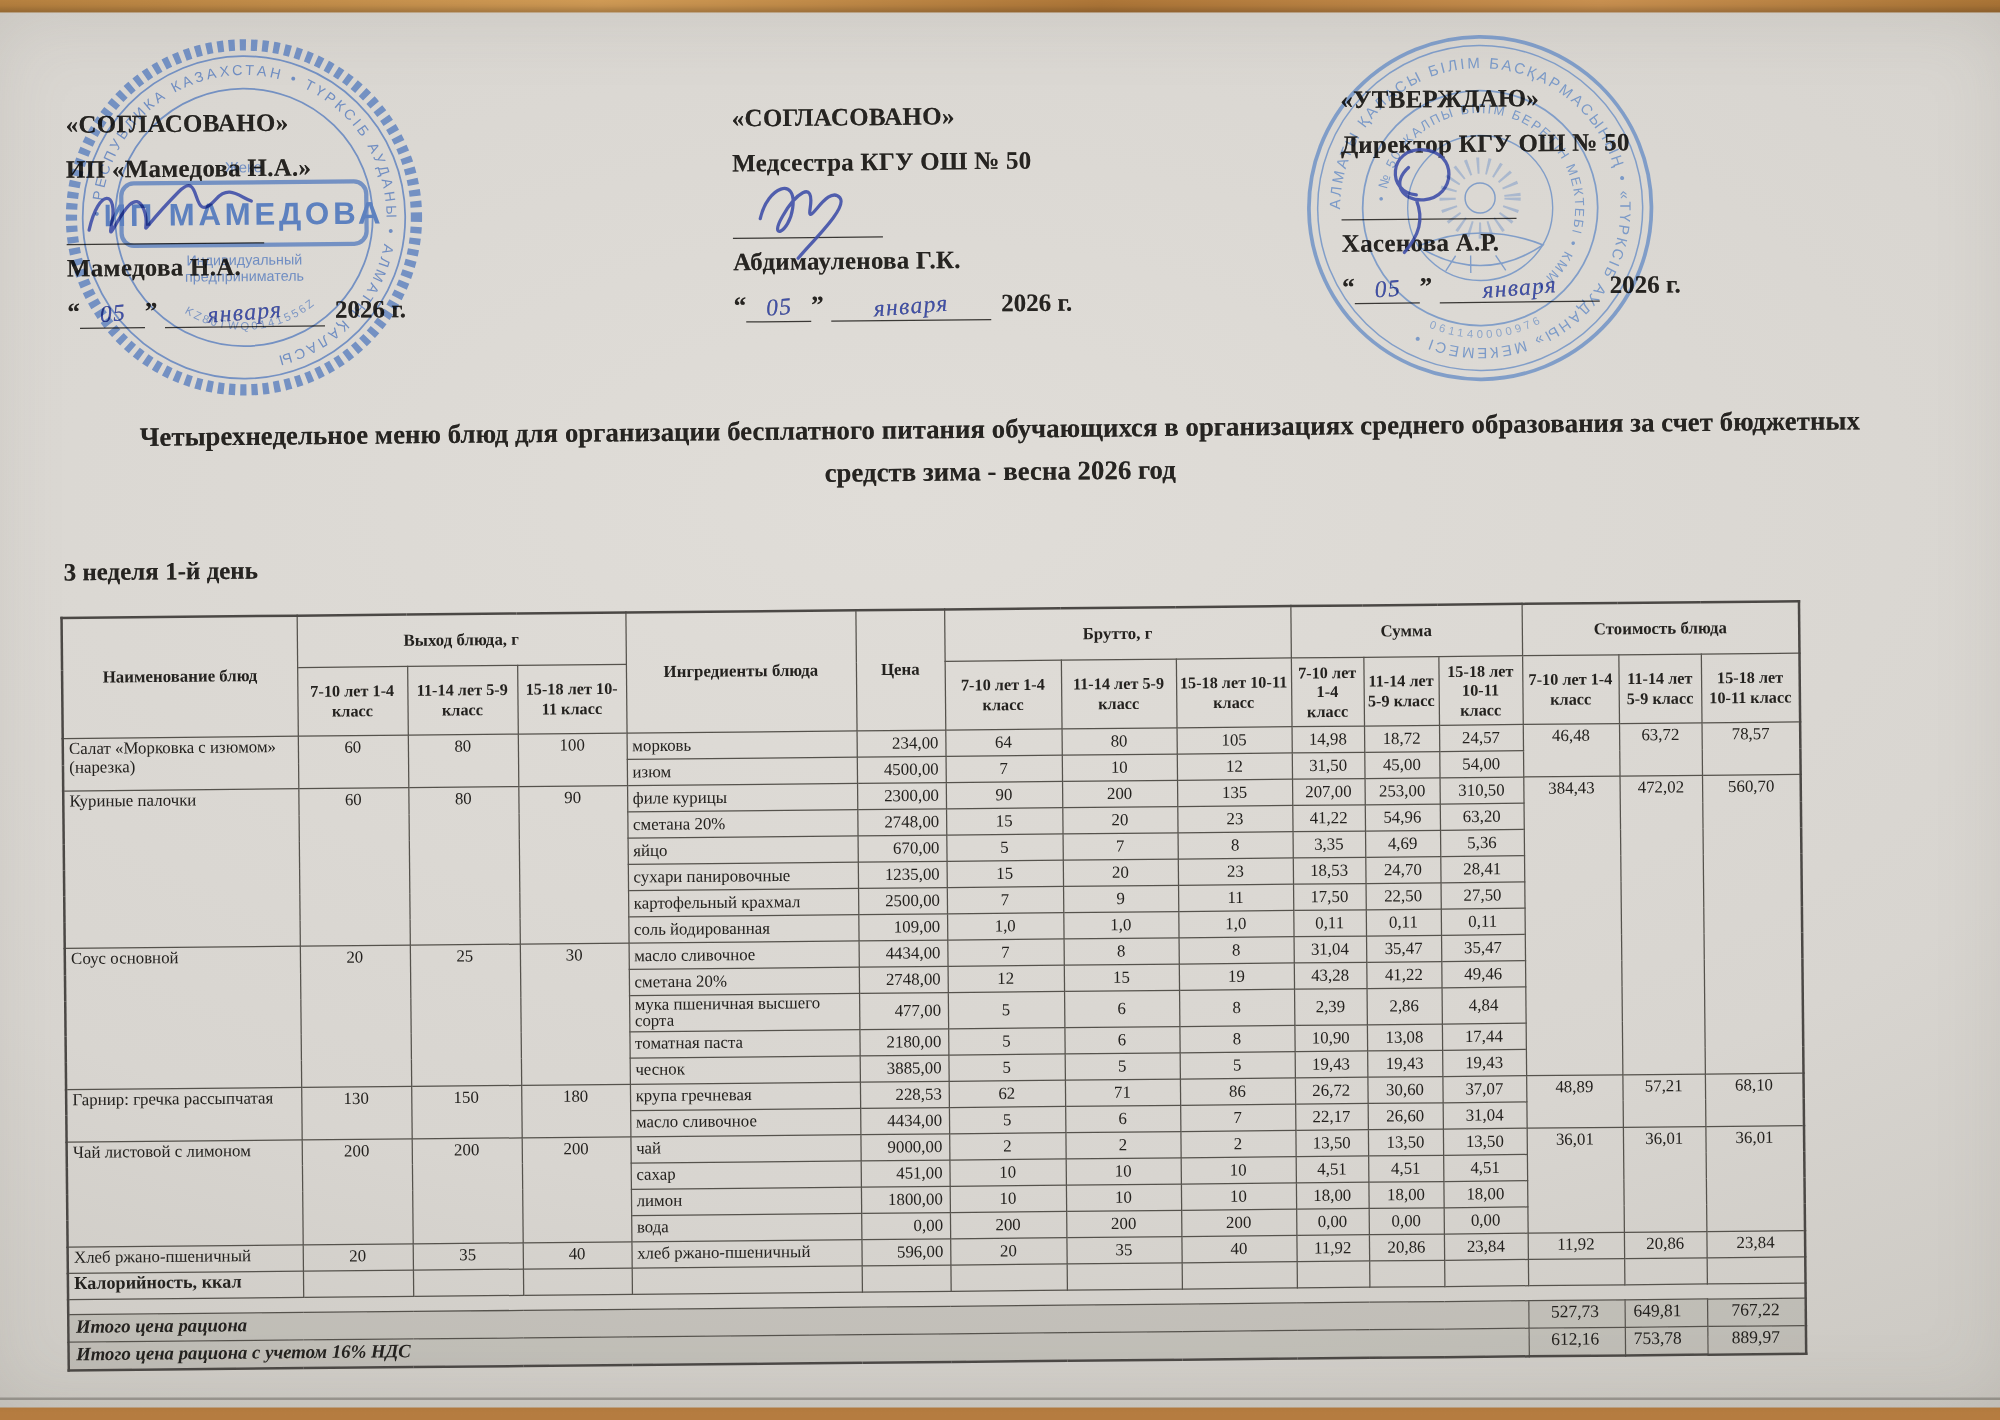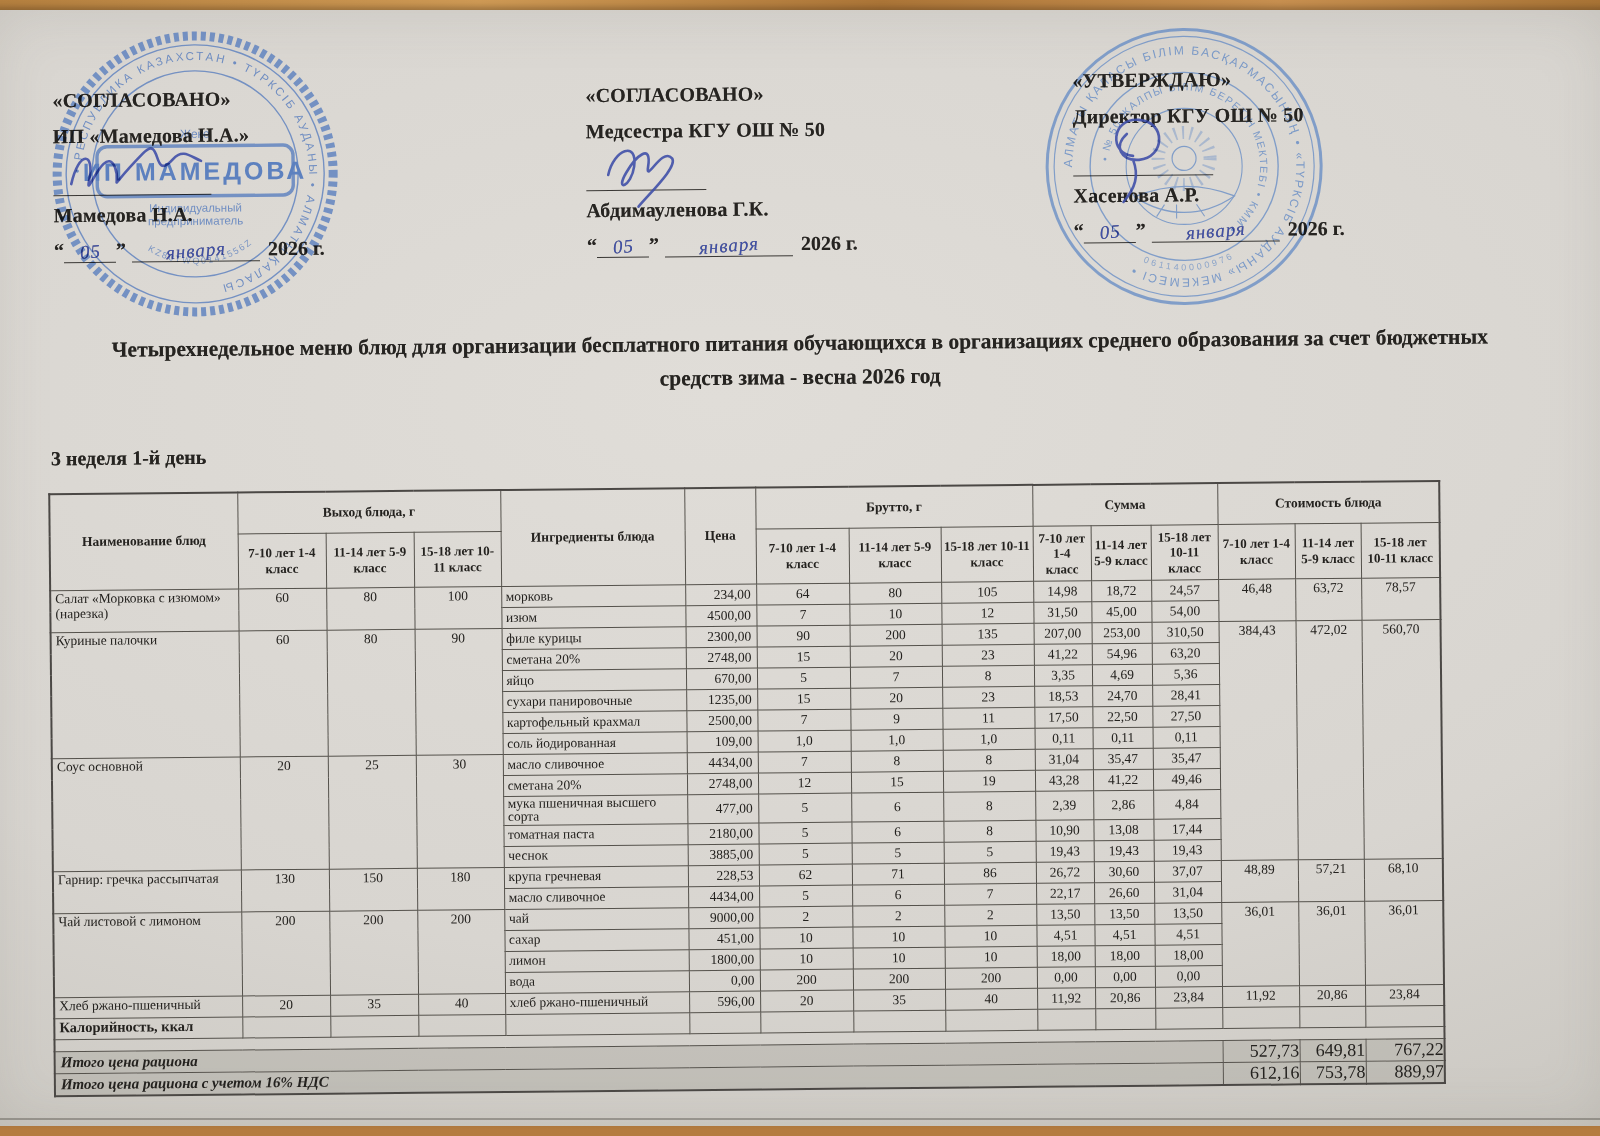--- a/index.html
+++ b/index.html
@@ -53,21 +53,21 @@
   .menu{border:2px solid #4b4845;}
   .menu td{height:18px;padding:0 2px;text-align:center;vertical-align:middle;line-height:1.0;}
   td.c-name{text-align:left;vertical-align:top;padding:1px 4px;line-height:1.1;}
   td.c-kcal{text-align:left;vertical-align:top;padding:1px 4px;font-weight:bold;font-size:14.5px;}
   td.c-ingr{text-align:left;padding:1px 4px;line-height:.95;}
   td.c-price{text-align:right;padding-right:5px;}
   td.c-top{vertical-align:top;padding-top:2px;}
   tr.tr-gap td{height:11px;}
   tr.tr-total td{background:rgba(108,104,94,.16);height:21px;}
   td.total-label{text-align:left;font-style:italic;font-weight:bold;font-size:15px;padding-left:5px;}
-  td.total-val{text-align:right;padding-right:0;font-size:18px;}
+  td.total-val{text-align:right;padding-right:20px;font-size:14px;}
 </style>
 </head>
 <body>
 
 <div class="wood"></div>
 <div class="paper">
 <div class="content">
 
   <div class="appr" style="left:65px;top:72px;">
     <div class="a-status">«СОГЛАСОВАНО»</div>

